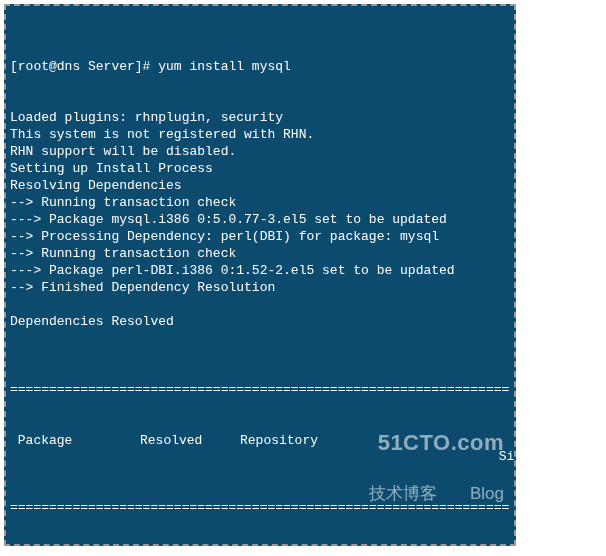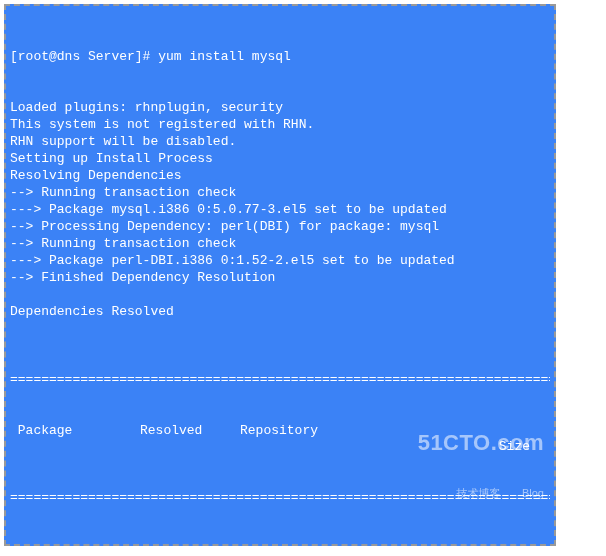--- a/index.html
+++ b/index.html
@@ -5,27 +5,27 @@
     body {
       margin: 0;
       padding: 0;
       background: #fff;
       width: 606px;
       height: 556px;
       position: relative;
       font-family: "Courier New", monospace;
     }
     .terminal {
-      background: #3b82f6;
+      background: #0c4a6e;
       color: #fff;
-      width: 552px;
+      width: 512px;
       height: 542px;
       margin: 4px;
       border: 2px dashed #999;
-      padding: 8px 4px;
+      padding: 18px 4px;
       box-sizing: border-box;
       font-size: 13px;
       line-height: 17px;
       white-space: pre;
       overflow: hidden;
       position: relative;
     }
     .line {
       white-space: pre;
     }
@@ -47,21 +47,21 @@
       text-align: right;
       pointer-events: none;
       margin-left: 40px;
     }
     .watermark .big {
       font-size: 22px;
       font-weight: bold;
       letter-spacing: 0.5px;
     }
     .watermark .small {
-      font-size: 11px;
+      font-size: 17px;
     }
     .double-line {
       overflow: hidden;
       white-space: nowrap;
     }
   </style>
 </head>
 <body>
 
 <div class="terminal">

